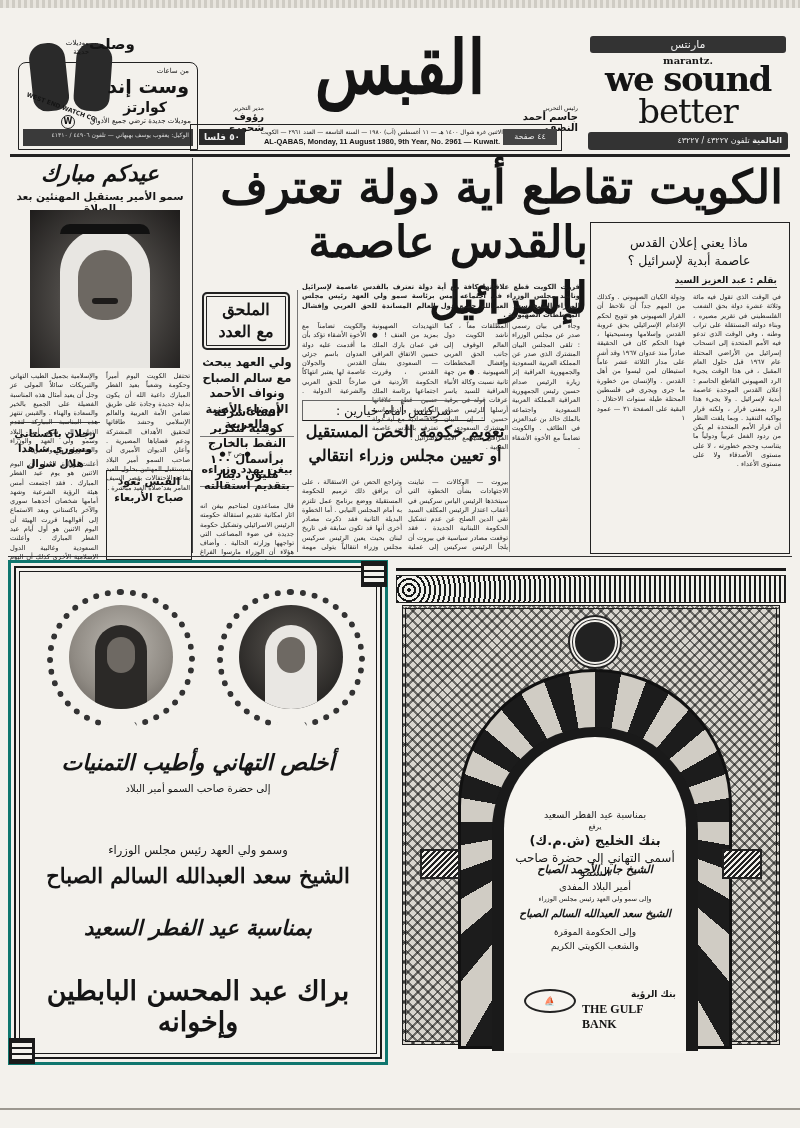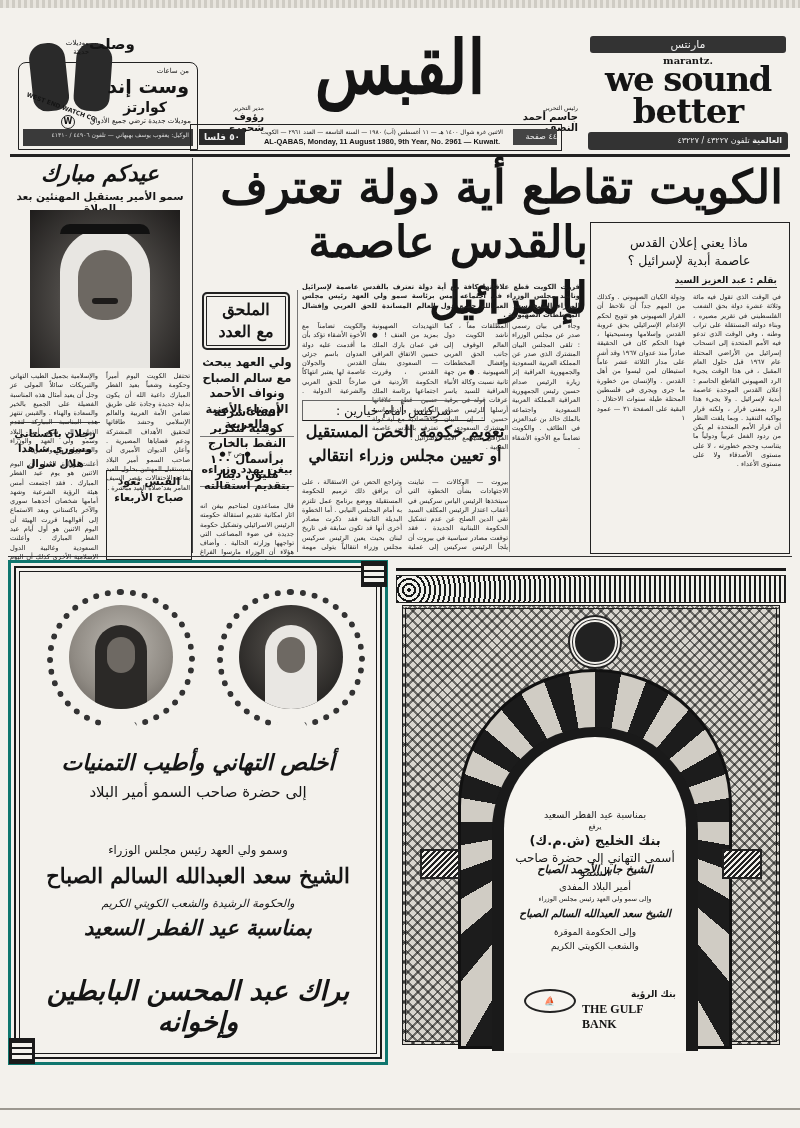--- a/index.html
+++ b/index.html
@@ -40,29 +40,29 @@
   #editor-credit .nm { font-size: 10px; font-weight: bold; }
 
   #logo { left: 305px; top: 28px; width: 190px; height: 90px; font-size: 64px; font-weight: bold; line-height: 80px; letter-spacing: -2px; transform: scaleY(1.15); font-family: "DejaVu Serif", serif; }
 
   #chief-credit { left: 506px; top: 104px; width: 72px; }
   #chief-credit .lbl { font-size: 6px; }
   #chief-credit .nm { font-size: 10px; font-weight: bold; }
 
   #date-bar { left: 190px; top: 124px; width: 372px; height: 27px; border: 1.2px solid #222; }
   #price-box { left: 8px; top: 4px; width: 46px; height: 16px; background: #2a2a2a; color: #eee; font-size: 9px; font-weight: bold; text-align: center; line-height: 16px; }
-  #pages-box { right: 4px; top: 4px; width: 44px; height: 16px; background: #444; color: #eee; font-size: 8px; text-align: right; line-height: 16px; }
+  #pages-box { right: 4px; top: 4px; width: 54px; height: 16px; background: #444; color: #eee; font-size: 8px; text-align: center; line-height: 16px; }
   #date-ar { left: 66px; top: 3px; width: 250px; font-size: 6px; text-align: center; }
   #date-en { left: 60px; top: 12px; width: 262px; font-size: 7.5px; font-weight: bold; text-align: center; font-family: "Liberation Sans", sans-serif; }
 
   #marantz-ad { left: 588px; top: 36px; width: 200px; height: 115px; }
   #marantz-ar { left: 2px; top: 0; width: 196px; height: 17px; background: #333; color: #eee; font-size: 11px; text-align: center; line-height: 17px; border-radius: 3px; letter-spacing: 6px; }
   #marantz-name { left: 30px; top: 19px; width: 140px; font-size: 10px; font-weight: bold; text-align: center; font-family: "DejaVu Serif", serif; }
   #marantz-slogan1 { left: 0; top: 26px; width: 200px; font-size: 34px; font-weight: bold; text-align: center; line-height: 34px; font-family: "DejaVu Serif", serif; letter-spacing: -1.5px; }
-  #marantz-slogan2 { left: 0; top: 58px; width: 200px; font-size: 34px; font-weight: bold; text-align: center; line-height: 34px; font-family: "DejaVu Serif", serif; letter-spacing: -1px; }
+  #marantz-slogan2 { left: 0; top: 58px; width: 200px; font-size: 34px; font-weight: normal; text-align: center; line-height: 34px; font-family: "DejaVu Serif", serif; letter-spacing: -1px; }
   #marantz-bar { left: 0; top: 96px; width: 200px; height: 18px; background: #333; color: #eee; font-size: 8px; line-height: 18px; padding: 0 6px; border-radius: 3px; }
 
   #mast-rule { left: 10px; top: 154px; width: 780px; height: 3px; background: #222; }
 
   
   #headline-1 { left: 198px; top: 160px; width: 585px; font-size: 46px; font-weight: bold; line-height: 54px; font-family: "DejaVu Serif", serif; letter-spacing: -1px; }
   #headline-2 { left: 198px; top: 214px; width: 390px; font-size: 44px; font-weight: bold; line-height: 56px; font-family: "DejaVu Serif", serif; letter-spacing: -1px; }
 
   
   #eid-col { left: 10px; top: 160px; width: 180px; }
@@ -128,27 +128,27 @@
   #portrait-right { left: 228px; top: 42px; background: radial-gradient(circle at 50% 40%, #5a5651 0%, #2b2927 70%, #151414 100%); }
   .portrait .fig { left: 26px; top: 20px; width: 52px; height: 90px; border-radius: 26px 26px 0 0; }
   #portrait-left .fig { background: #2b2927; }
   #portrait-right .fig { background: #e9e7e3; }
   .portrait .fc { left: 38px; top: 32px; width: 28px; height: 36px; border-radius: 14px; background: #6e6963; }
   .wreath { width: 148px; height: 140px; border-radius: 50%; border: 6px dotted #333; clip-path: polygon(0 0, 100% 0, 100% 100%, 62% 100%, 50% 80%, 38% 100%, 0 100%); }
   #wreath-left { left: 36px; top: 26px; }
   #wreath-right { left: 206px; top: 26px; }
   .greet-line { left: 14px; width: 346px; text-align: center; }
   #g-line1 { top: 186px; font-size: 22px; font-style: italic; font-weight: bold; font-family: "DejaVu Serif", serif; }
-  #g-line2 { top: 220px; font-size: 15px; }
+  #g-line2 { top: 220px; font-size: 10px; }
   #g-line3 { top: 244px; font-size: 22px; font-weight: bold; font-family: "DejaVu Serif", serif; }
   #g-line4 { top: 280px; font-size: 11.5px; }
   #g-line5 { top: 300px; font-size: 21px; font-weight: bold; font-family: "DejaVu Serif", serif; }
   #g-line6 { top: 334px; font-size: 11px; font-style: italic; }
   #g-line7 { top: 352px; font-size: 21px; font-weight: bold; font-style: italic; font-family: "DejaVu Serif", serif; }
-  #g-sender { top: 412px; font-size: 27px; font-weight: bold; font-style: italic; font-family: "DejaVu Serif", serif; }
+  #g-sender { top: 412px; font-size: 27px; font-weight: bold; font-family: "DejaVu Serif", serif; }
 
   
   #bank-ad { left: 396px; top: 568px; width: 390px; height: 495px; border-top: 3px solid #1a1a1a; }
   #bank-frieze { left: 0; top: 4px; width: 390px; height: 28px; border: 1px solid #222;
     background: repeating-radial-gradient(circle at 12px 14px, #1a1a1a 0 2px, #f3f1ec 2px 5px); }
   #bank-frame { left: 6px; top: 34px; width: 378px; height: 440px; border: 4px double #1a1a1a;
     background:
       repeating-linear-gradient(45deg, rgba(20,20,20,.55) 0 2px, transparent 2px 7px),
       repeating-linear-gradient(-45deg, rgba(20,20,20,.55) 0 2px, transparent 2px 7px),
       #d9d6cf; }
@@ -295,21 +295,20 @@
     <div class="abs fc"></div>
   </div>
   <div id="portrait-right" class="abs portrait">
     <div class="abs fig"></div>
     <div class="abs fc"></div>
   </div>
   <div id="g-line1" class="abs greet-line rtl" style="text-align:center">أخلص التهاني وأطيب التمنيات</div>
   <div id="g-line2" class="abs greet-line rtl" style="text-align:center">إلى حضرة صاحب السمو أمير البلاد</div>
   <div id="g-line4" class="abs greet-line rtl" style="text-align:center">وسمو ولي العهد رئيس مجلس الوزراء</div>
   <div id="g-line5" class="abs greet-line rtl" style="text-align:center">الشيخ سعد العبدالله السالم الصباح</div>
-  <div id="g-line6" class="abs greet-line rtl" style="text-align:center">والحكومة الرشيدة والشعب الكويتي الكريم</div>
   <div id="g-line7" class="abs greet-line rtl" style="text-align:center">بمناسبة عيد الفطر السعيد</div>
   <div id="g-sender" class="abs greet-line rtl" style="text-align:center">براك عبد المحسن البابطين وإخوانه</div>
 </div>
 
 <div id="bank-ad" class="abs">
   <div id="bank-frieze" class="abs"></div>
   <div id="bank-frame" class="abs">
     <div id="bank-arch-outer" class="abs"></div>
     <div id="bank-medallion" class="abs"></div>
     <div id="bank-arch-inner" class="abs"></div>

